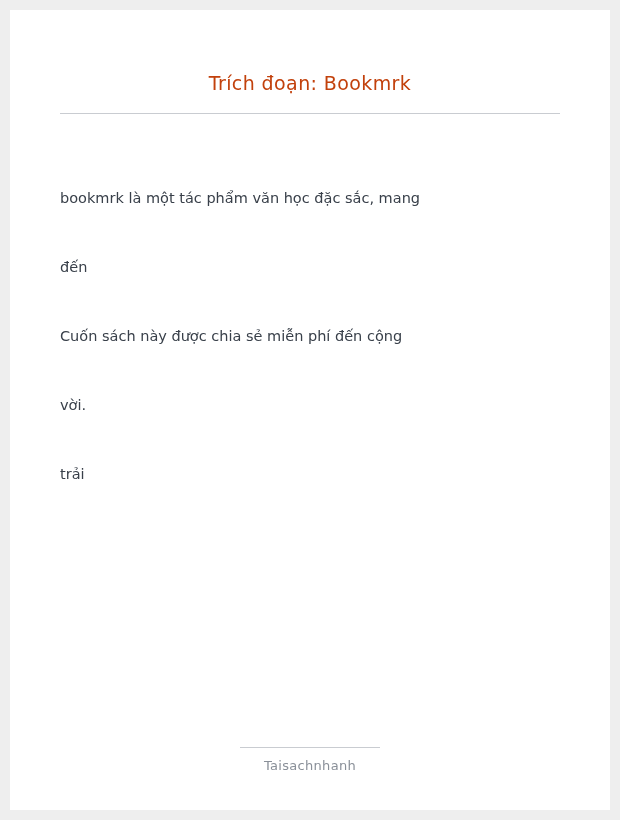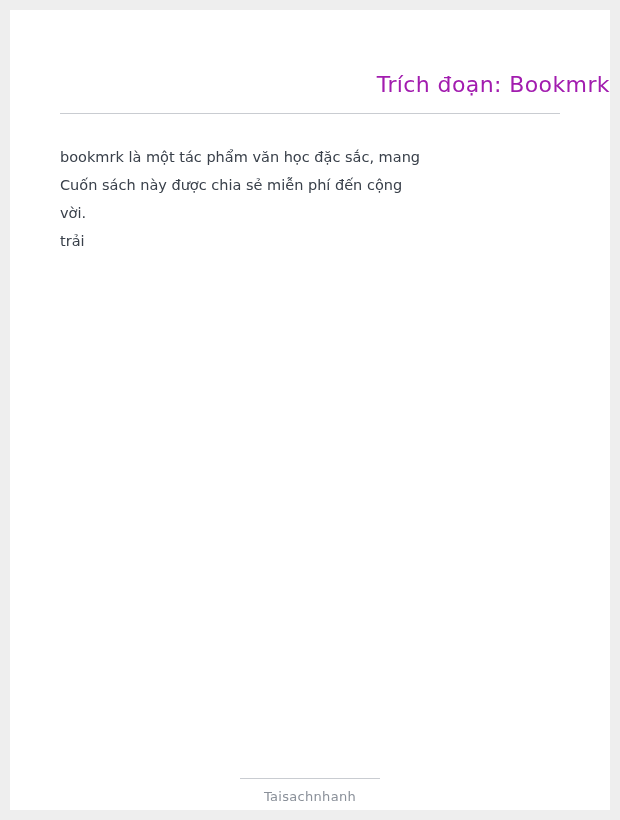--- a/index.html
+++ b/index.html
@@ -20,23 +20,23 @@
     width: 600px;
     height: 800px;
     background: #ffffff;
     box-sizing: border-box;
   }
   .doc-title {
     position: absolute;
     left: 0;
     top: 62px;
     width: 100%;
-    text-align: right;
-    font-size: 22px;
-    color: #a21caf;
+    text-align: center;
+    font-size: 19px;
+    color: #c2410c;
     letter-spacing: 0.4px;
   }
   .title-rule {
     position: absolute;
     left: 50px;
     top: 103px;
     width: 500px;
     height: 1px;
     background: #c9ccd1;
   }
@@ -44,25 +44,26 @@
     position: absolute;
     left: 50px;
     top: 133px;
     width: 500px;
     font-size: 14.5px;
     line-height: 28px;
     color: #39404a;
   }
   .excerpt .line {
     white-space: pre;
+    margin-top: 41px;
   }
   .footer {
     position: absolute;
     left: 0;
-    bottom: 6px;
+    bottom: 37px;
     width: 100%;
     text-align: center;
   }
   .footer-rule {
     width: 140px;
     height: 1px;
     background: #c9ccd1;
     margin: 0 auto 10px auto;
   }
   .footer-text {
@@ -75,20 +76,21 @@
 <body>
 
 <div class="page">
 
   <div class="doc-title">Trích đoạn: Bookmrk</div>
 
   <div class="title-rule"></div>
 
   <div class="excerpt">
     <div class="line">bookmrk là một tác phẩm văn học đặc sắc, mang</div>
+    <div class="line">đến</div>
     <div class="line">Cuốn sách này được chia sẻ miễn phí đến cộng</div>
     <div class="line">vời.</div>
     <div class="line">trải</div>
   </div>
 
   <div class="footer">
     <div class="footer-rule"></div>
     <div class="footer-text">Taisachnhanh</div>
   </div>
 

